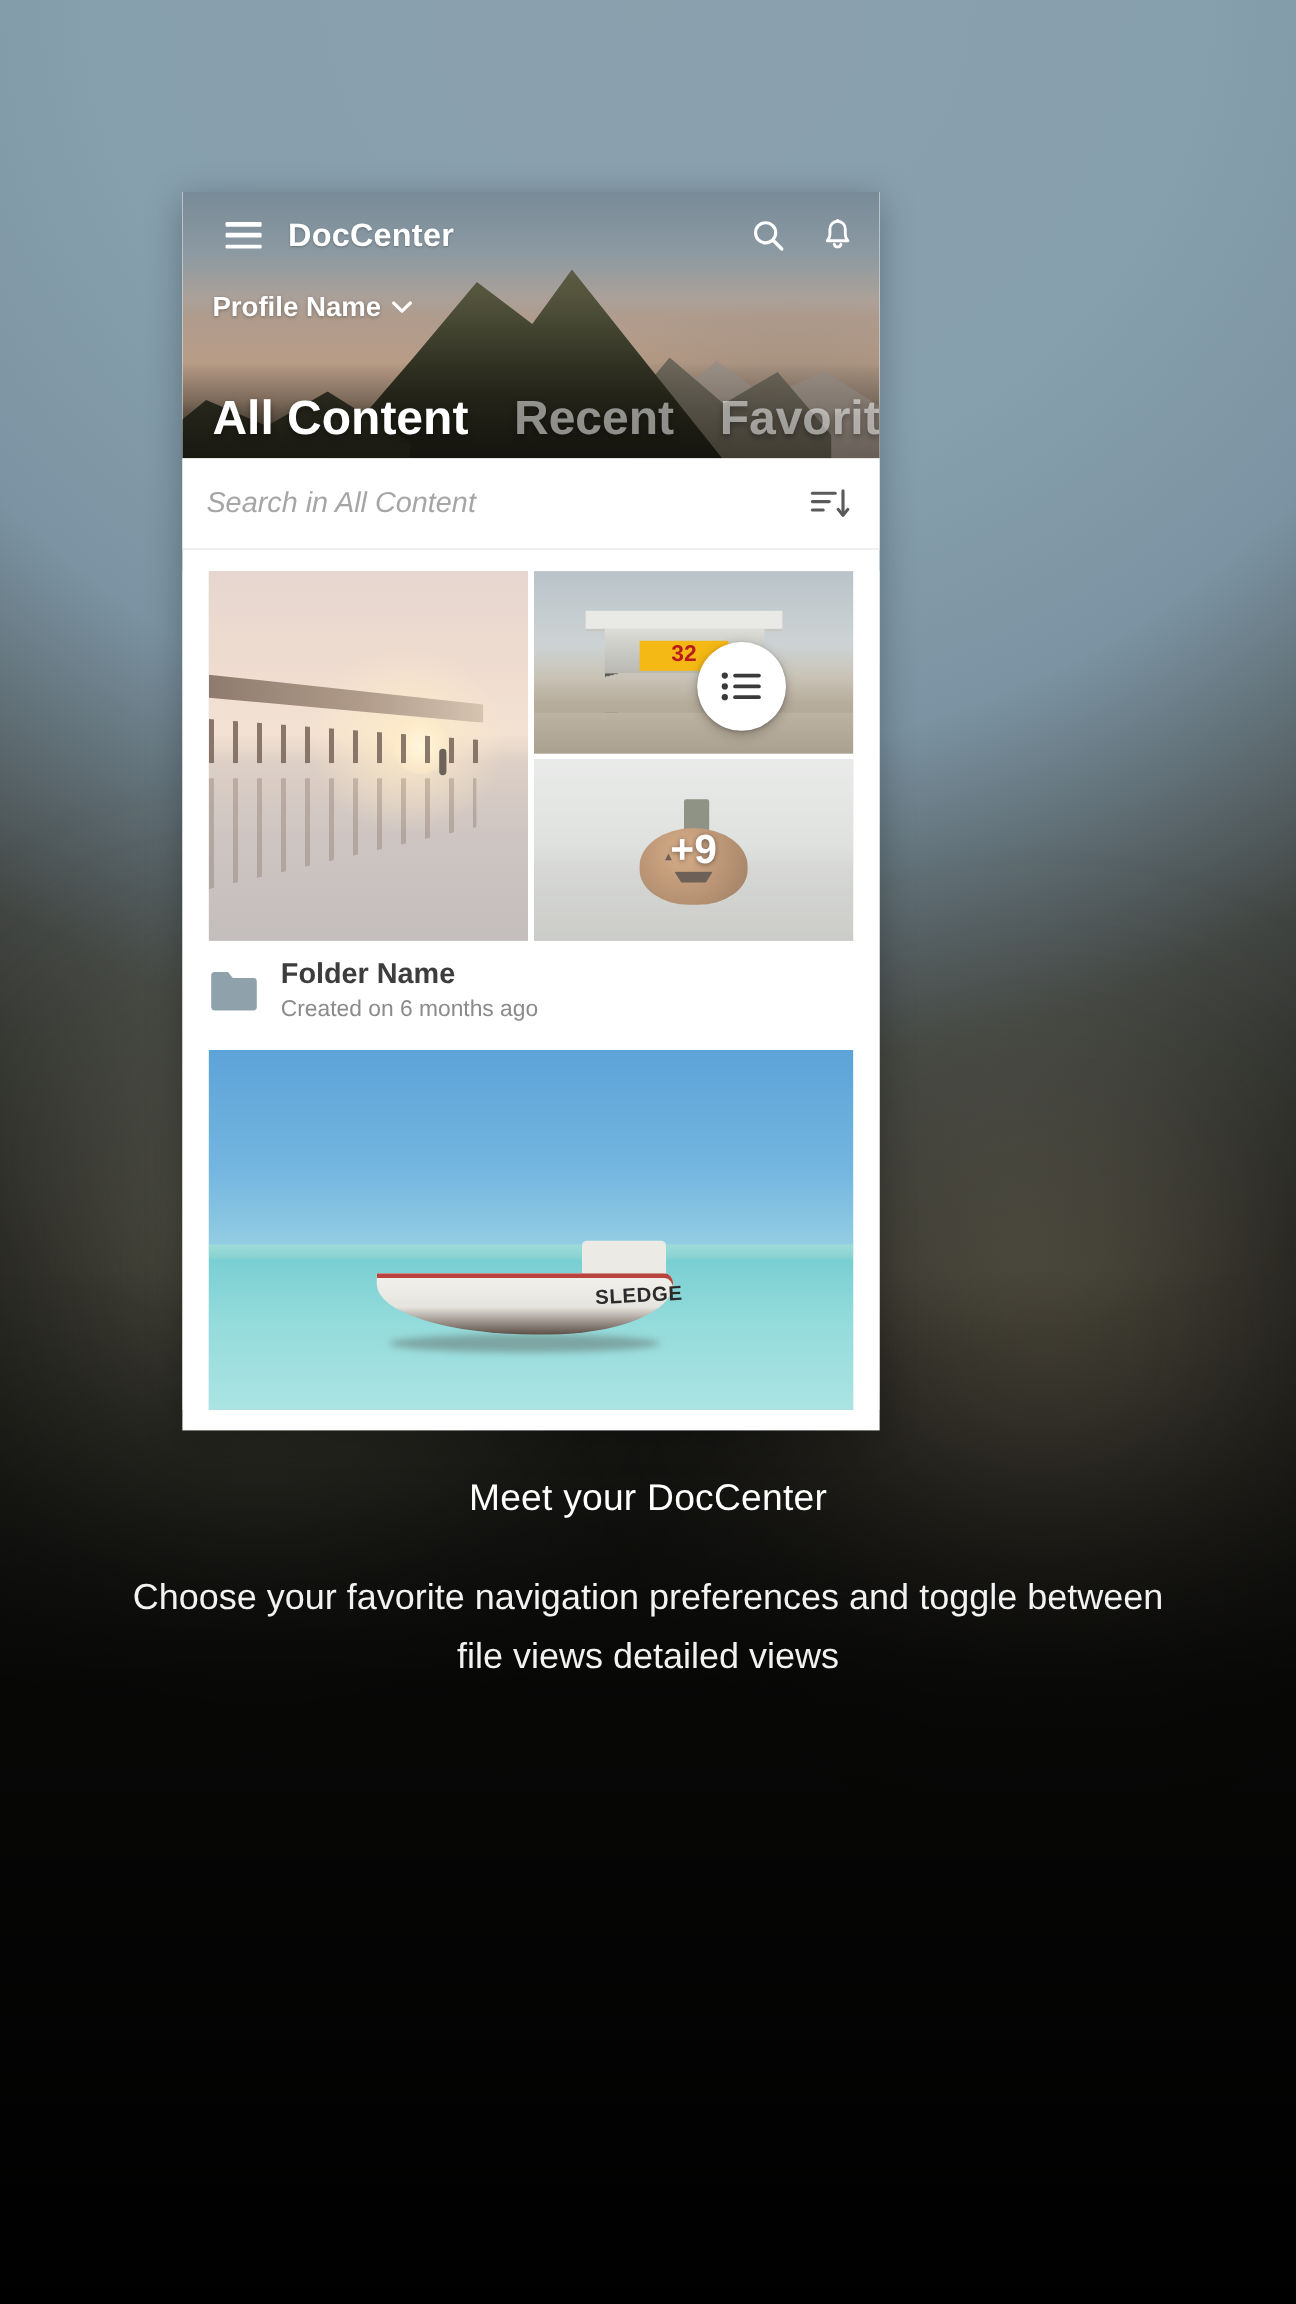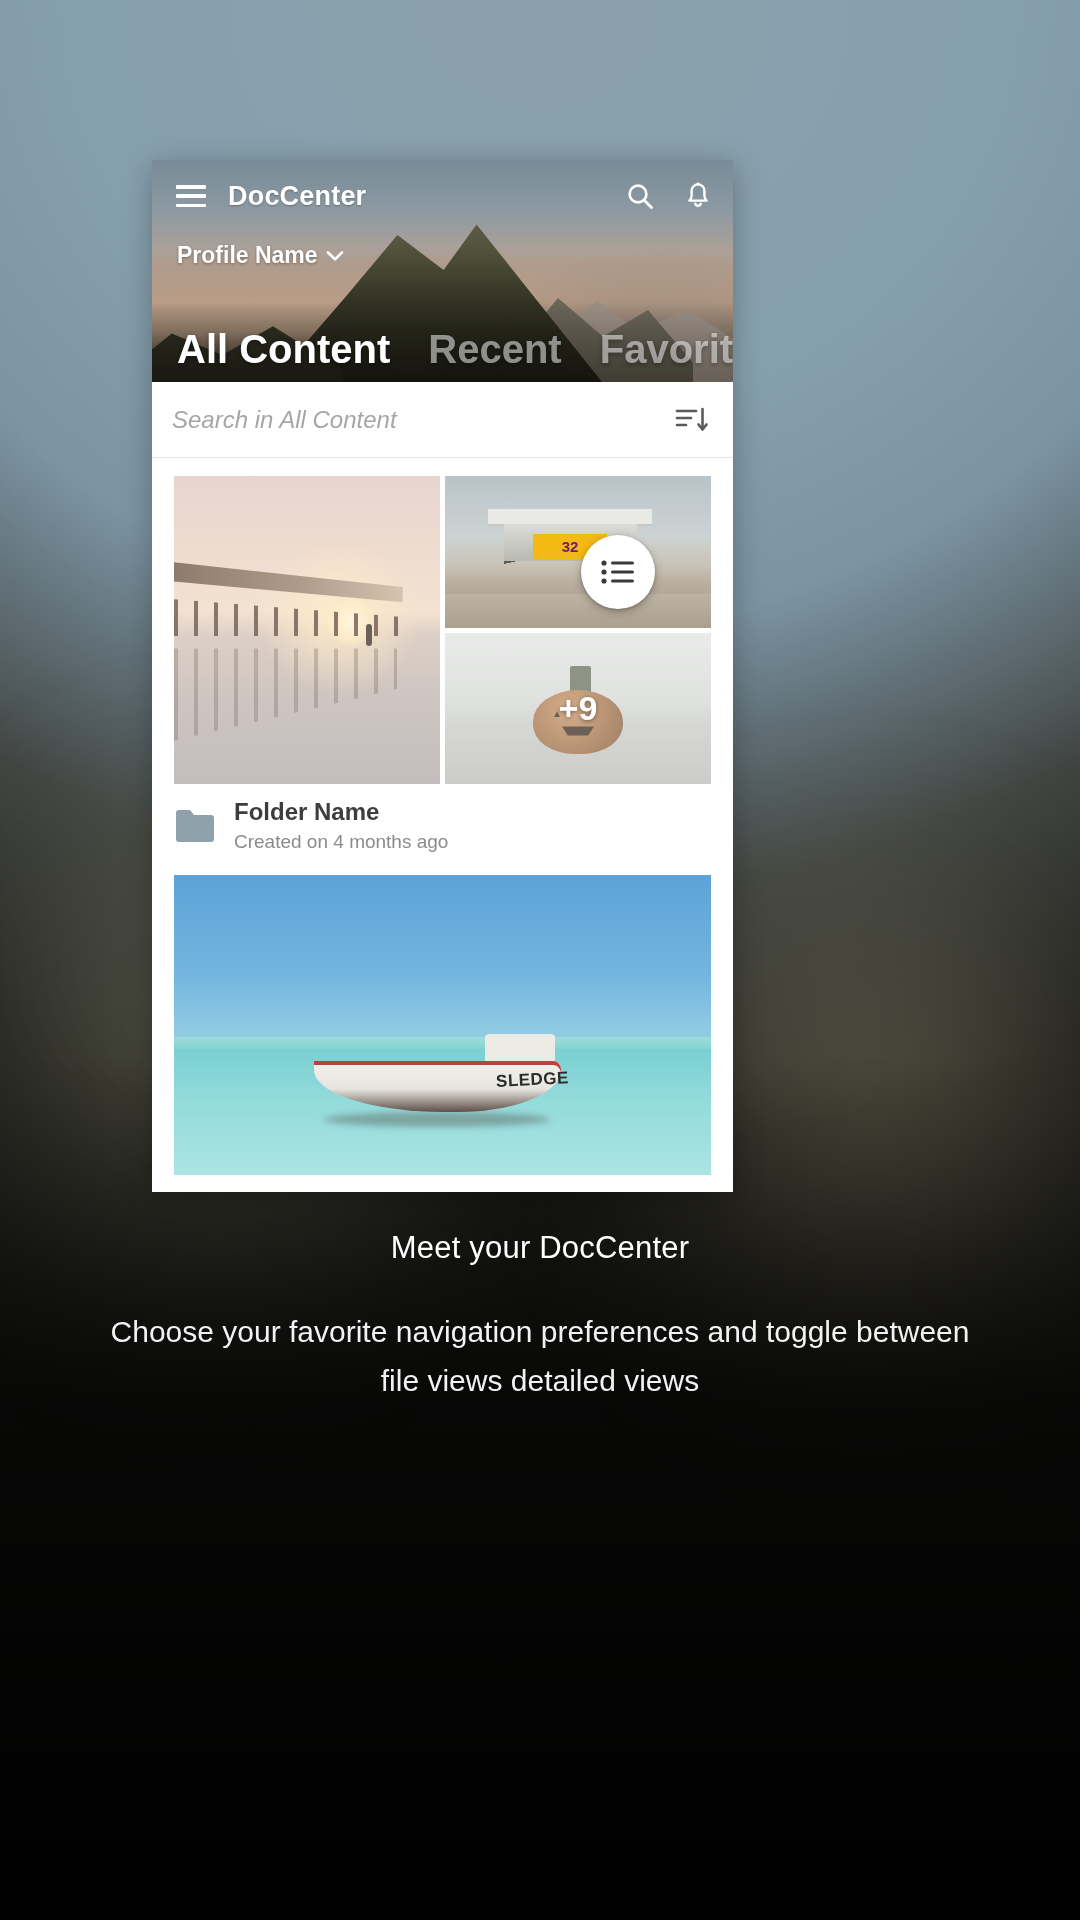--- a/index.html
+++ b/index.html
@@ -103,21 +103,21 @@
     left: -40px; width: 230px; height: 90px;
     clip-path: polygon(0% 100%, 26% 46%, 48% 70%, 70% 38%, 100% 86%, 100% 100%);
     background: linear-gradient(180deg, #3b3b2a 0%, #201f15 100%);
   }
   .hero-scrim {
     position: absolute; inset: 0;
     background: linear-gradient(180deg, rgba(20,30,40,0.18) 0%, rgba(20,25,30,0.06) 40%, rgba(10,10,10,0.30) 100%);
   }
 
   .appbar {
-    position: absolute; left: 4px; right: 0; top: 0;
+    position: absolute; left: 16px; right: 0; top: 0;
     height: 72px;
     display: flex; align-items: center;
     padding: 0 20px;
   }
   .hamburger {
     width: 30px; height: 22px;
     display: flex; flex-direction: column; justify-content: space-between;
     cursor: pointer;
   }
   .hamburger span {
@@ -266,21 +266,21 @@
   }
   .tower-body {
     position: absolute; left: 22%; top: 32%;
     width: 50%; height: 24%;
     background: linear-gradient(180deg, #dcdcd8 0%, #b9b9b2 100%);
   }
   .tower-num {
     position: absolute; left: 33%; top: 38%;
     width: 28%; height: 17%;
     background: #f5b915;
-    color: #701a75; font-weight: bold; font-size: 15px;
+    color: #b91c1c; font-weight: bold; font-size: 19px;
     display: flex; align-items: center; justify-content: center;
   }
   .tower-legs {
     position: absolute; left: 22%; top: 56%;
     width: 52%; height: 22%;
     background:
       linear-gradient(to bottom right, rgba(80,80,80,0.9) 0 3px, rgba(0,0,0,0) 3px),
       linear-gradient(to bottom left, rgba(80,80,80,0.9) 0 3px, rgba(0,0,0,0) 3px);
   }
   .tower-sand {
@@ -536,21 +536,21 @@
       </div>
 
       <div class="item-meta">
         <span>
           <svg class="ic-folder" viewBox="0 0 42 40">
               <path d="M2 7 a3 3 0 0 1 3 -3 h11 l4 5 h17 a3 3 0 0 1 3 3 v21 a3 3 0 0 1 -3 3 H5 a3 3 0 0 1 -3 -3 Z" fill="#8fa2ac"></path>
             </svg>
         </span>
         <div class="meta-text">
           <div class="meta-title">Folder Name</div>
-          <div class="meta-sub">Created on 4 months ago</div>
+          <div class="meta-sub">Created on 6 months ago</div>
         </div>
       </div>
     </div>
 
     <div class="file-card">
       <div class="file-photo">
         <div class="sea-sky"></div>
         <div class="sea-horizon"></div>
         <div class="sea-water"></div>
         <div class="boat-refl"></div>

